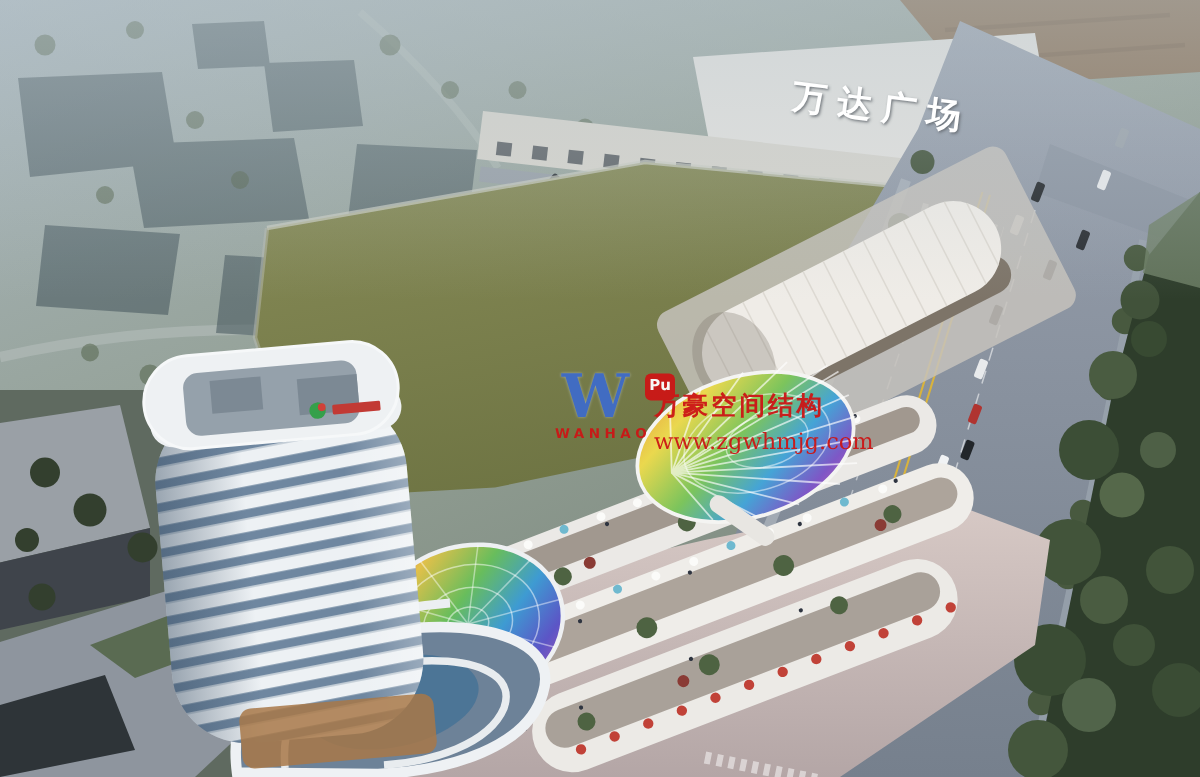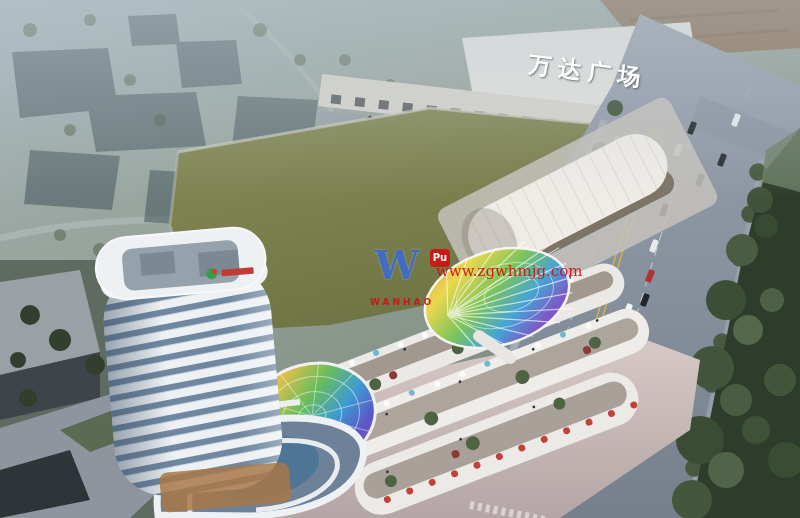--- a/index.html
+++ b/index.html
@@ -21,21 +21,21 @@
   .wm-logo{position:relative;width:54px;text-align:center;}
   .wm-w{
     font-size:40px;line-height:38px;font-weight:bold;color:var(--wm_blue,#3f6cc9);
     font-family:"DejaVu Serif", serif;text-shadow:0 0 2px rgba(230,240,255,.5);
   }
   .wm-badge{
     position:absolute;left:16px;top:3px;width:20px;height:18px;border-radius:4px;
     background:var(--wm_red,#cc1616);color:#fff;font-size:10px;font-weight:bold;
     line-height:18px;text-align:center;margin-left:44px;
   }
-  .wm-name{font-size:9px;font-weight:bold;color:var(--wm_red,#cc1616);letter-spacing:3px;margin-top:13px;}
+  .wm-name{font-size:9px;font-weight:bold;color:var(--wm_red,#cc1616);letter-spacing:3px;margin-top:1px;}
   .wm-text{padding-top:13px;white-space:nowrap;}
   .wm-title{font-size:17px;font-weight:bold;color:var(--wm_red,#cc1616);letter-spacing:2px;}
   .wm-url{font-size:15px;font-weight:normal;color:var(--wm_red,#cc1616);margin-top:3px;font-family:"DejaVu Serif", serif;}
 </style>
 </head>
 <body>
 
 <div class="stage">
 
 <svg width="800" height="518" viewBox="0 0 800 518">
@@ -506,17 +506,18 @@
 
 <div class="wanda-sign">万达广场</div>
 
 <div class="watermark">
   <div class="wm-logo">
     <div class="wm-w">W</div>
     <div class="wm-badge">Pu</div>
     <div class="wm-name">WANHAO</div>
   </div>
   <div class="wm-text">
+    <div class="wm-title">万豪空间结构</div>
     <div class="wm-url">www.zgwhmjg.com</div>
   </div>
 </div>
 
 </div>
 
 </body></html>

